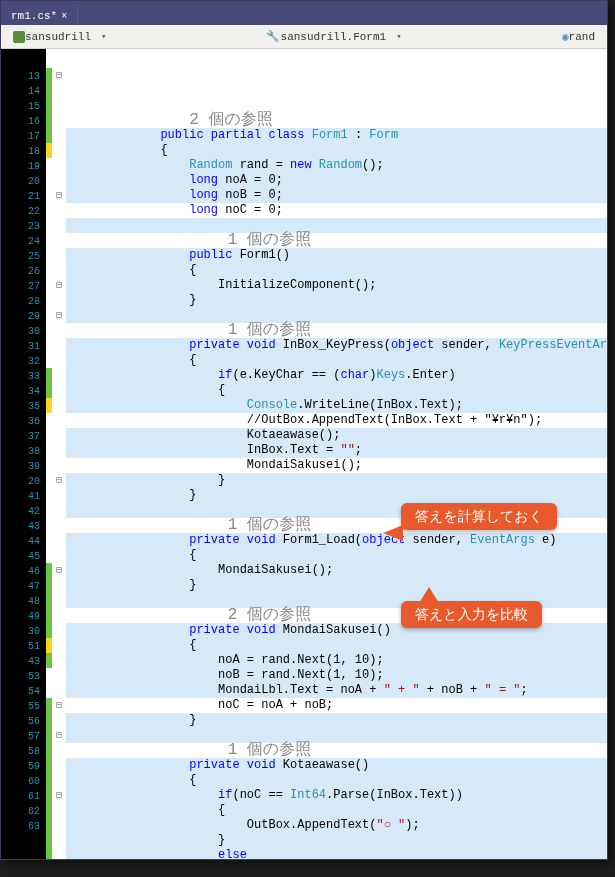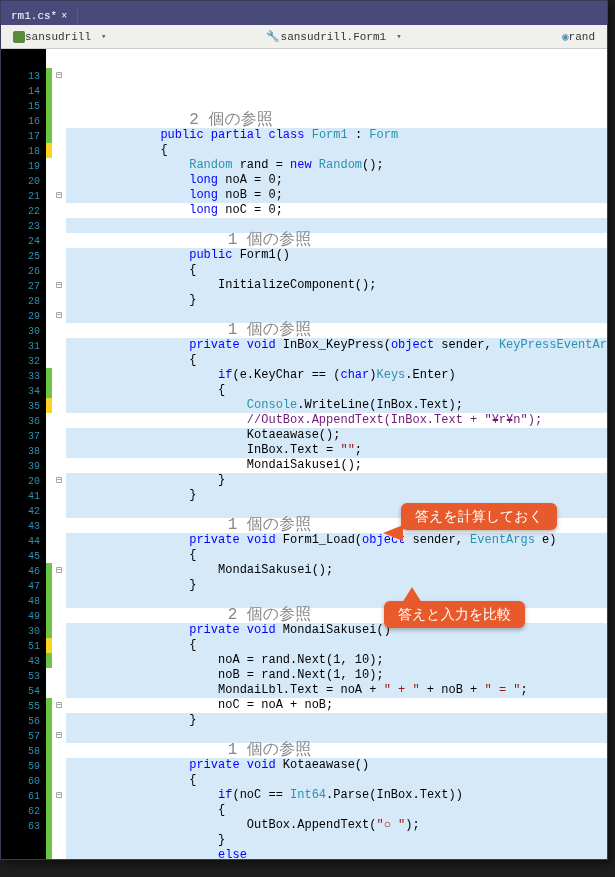--- a/index.html
+++ b/index.html
@@ -20,27 +20,27 @@
 .ch-green { background: #6cc644; }
 .ch-yellow { background: #f9d423; }
 .outline { width: 14px; background: #fff; line-height: 15px; padding-top: 4px; color: #888; font-size: 10px; text-align: center; }
 .outline div { height: 15px; }
 .code { flex: 1; background: #fff; font-size: 12px; line-height: 15px; padding-top: 4px; white-space: pre; overflow: hidden; position: relative; }
 .ln { height: 15px; padding-left: 8px; position: relative; }
 .hl { background: #d6e9f8; }
 .kw { color: #0000ff; }
 .type { color: #2b91af; }
 .str { color: #a31515; }
-.com { color: #701a75; }
+.com { color: #000000; }
 .ref { color: #888; font-size: 16px; }
 .callout { position: absolute; background: #e85a2c; color: #fff; padding: 6px 14px; border-radius: 6px; font-size: 14px; font-family: Liberation Serif, serif; box-shadow: 0 2px 4px rgba(0,0,0,0.3); }
 .callout::before { content: ''; position: absolute; width: 0; height: 0; }
 .callout1 { top: 454px; left: 335px; }
 .callout1::before { border-right: 20px solid #e85a2c; border-top: 8px solid transparent; border-bottom: 8px solid transparent; left: -18px; top: 22px; }
-.callout2 { top: 552px; left: 318px; }
+.callout2 { top: 552px; left: 335px; }
 .callout2::before { border-right: 10px solid transparent; border-left: 10px solid transparent; border-bottom: 16px solid #e85a2c; left: 18px; top: -14px; }
 .icon-cs { background: #5a8a3a; width: 12px; height: 12px; border-radius: 2px; }
 .icon-wrench { color: #888; }
 .icon-field { color: #5a8aaa; }
 </style>
 </head>
 <body>
 
 <div class="window">
   <div class="tabbar">

